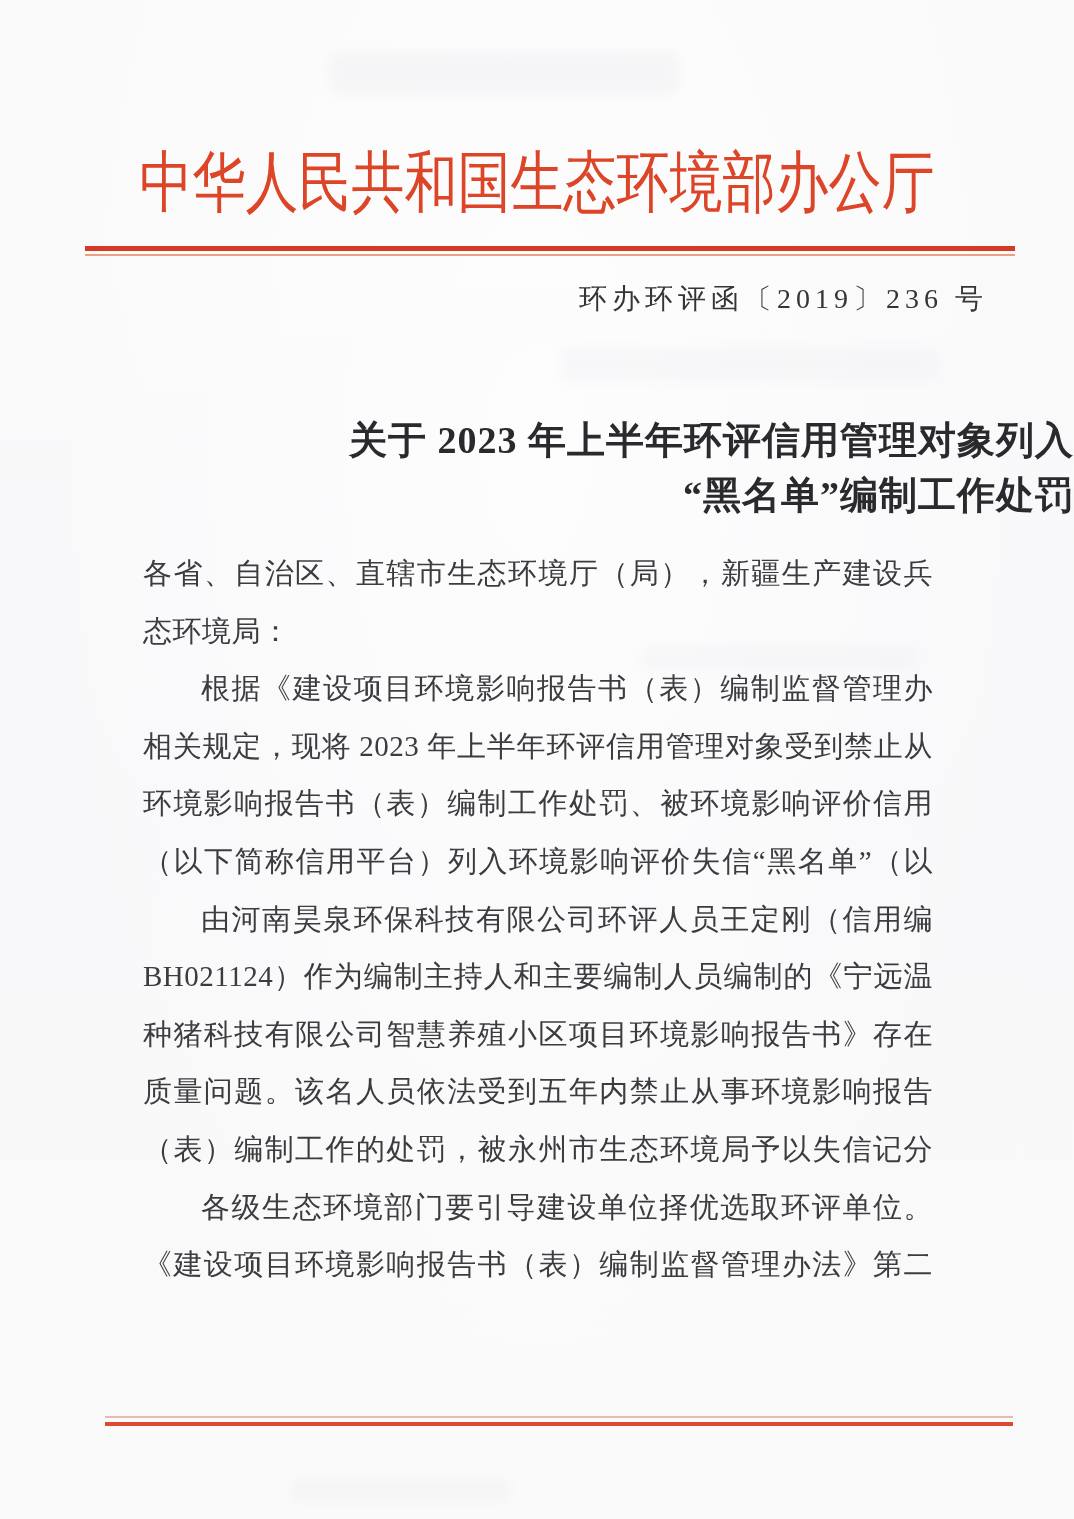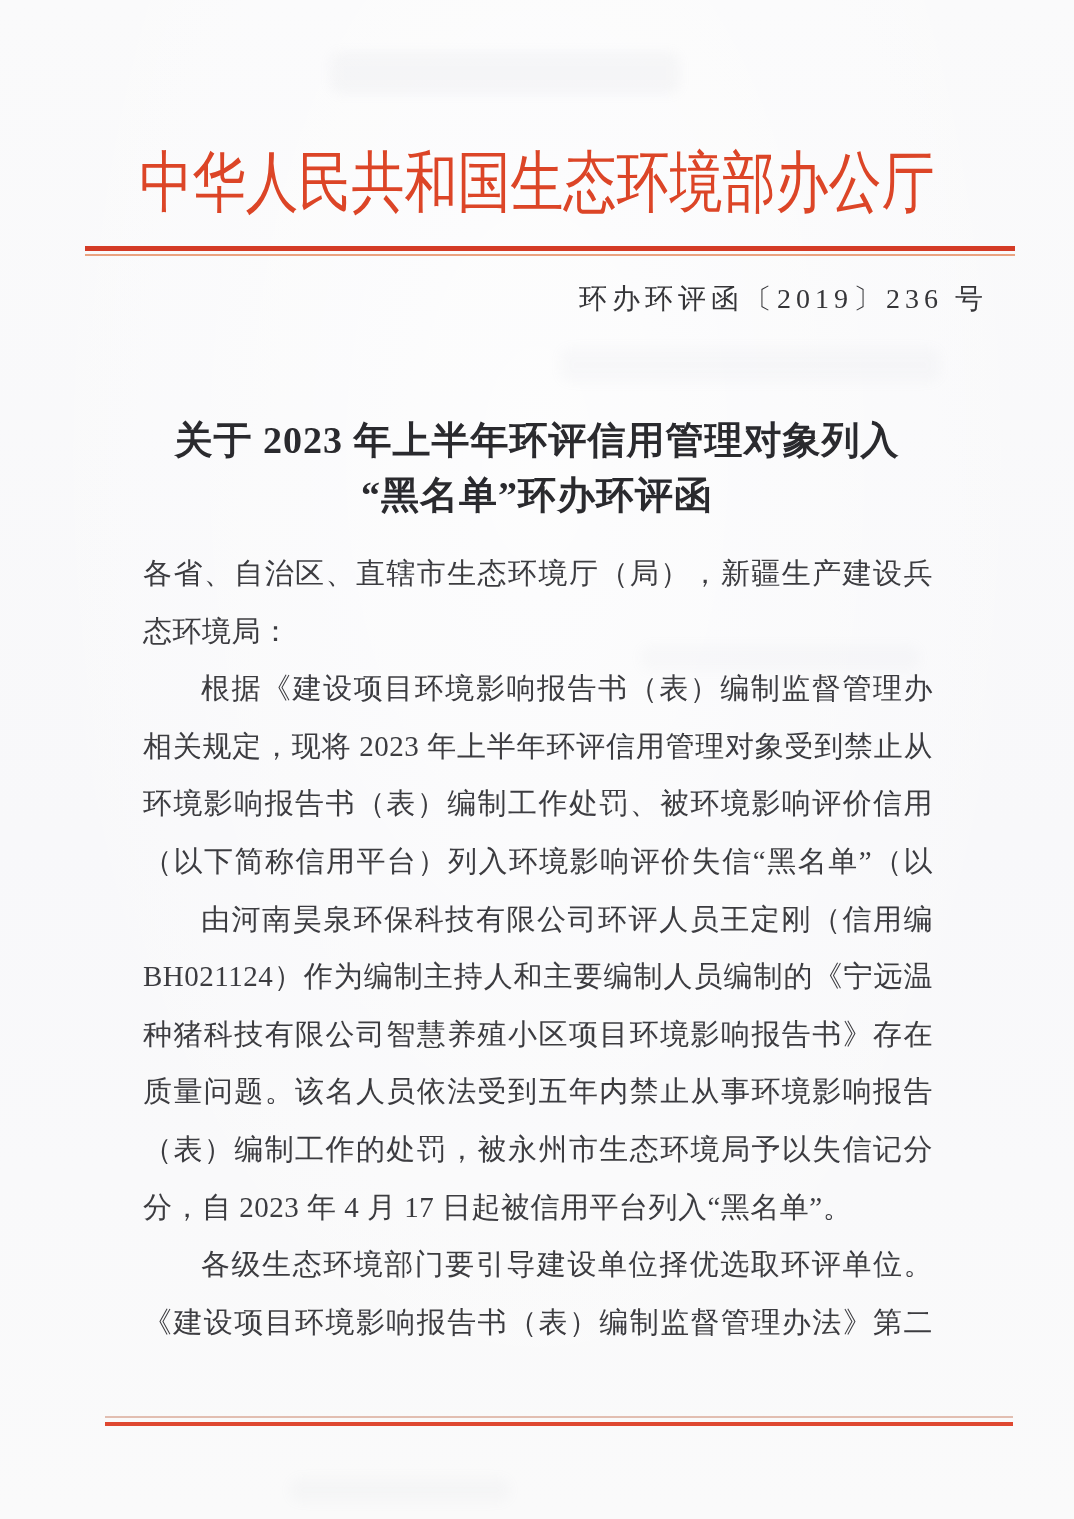--- a/index.html
+++ b/index.html
@@ -72,21 +72,21 @@
     color:#353538;
     letter-spacing:5px;
     white-space:nowrap;
   }
 
   .doc-title{
     position:absolute;
     left:0;
     top:413px;
     width:100%;
-    text-align:center;
+    text-align:right;
     font-weight:bold;
     color:#2a2a2e;
     font-size:38px;
     line-height:55px;
     letter-spacing:1px;
   }
 
   .body-text{
     position:absolute;
     left:143px;
@@ -132,36 +132,35 @@
   <div class="rule-top">
     <div class="thick"></div>
     <div class="gap"></div>
     <div class="thin"></div>
   </div>
 
   <div class="doc-number">环办环评函〔2019〕236 号</div>
 
   <div class="doc-title">
     <div>关于 2023 年上半年环评信用管理对象列入</div>
-    <div>“黑名单”环办环评函</div>
+    <div>“黑名单”编制工作处罚</div>
   </div>
 
   <div class="body-text">
       <div class="body-line fill">各省、自治区、直辖市生态环境厅（局），新疆生产建设兵团生</div>
       <div class="body-line">态环境局：</div>
       <div class="body-line indent fill">根据《建设项目环境影响报告书（表）编制监督管理办法》</div>
       <div class="body-line fill">相关规定，现将 2023 年上半年环评信用管理对象受到禁止从事</div>
       <div class="body-line fill">环境影响报告书（表）编制工作处罚、被环境影响评价信用平台</div>
       <div class="body-line fill">（以下简称信用平台）列入环境影响评价失信“黑名单”（以下简</div>
       <div class="body-line indent fill">由河南昊泉环保科技有限公司环评人员王定刚（信用编号</div>
       <div class="body-line fill">BH021124）作为编制主持人和主要编制人员编制的《宁远温氏</div>
       <div class="body-line fill">种猪科技有限公司智慧养殖小区项目环境影响报告书》存在严重</div>
       <div class="body-line fill">质量问题。该名人员依法受到五年内禁止从事环境影响报告书</div>
       <div class="body-line fill">（表）编制工作的处罚，被永州市生态环境局予以失信记分 20</div>
-      <div class="body-line">分，自 2023 年 4 月 17 日起被信用平台列入“黑名单”。</div>
       <div class="body-line indent fill">各级生态环境部门要引导建设单位择优选取环评单位。根据</div>
       <div class="body-line fill">《建设项目环境影响报告书（表）编制监督管理办法》第二十条</div>
     </div>
 
   <div class="rule-bottom">
     <div class="thin"></div>
     <div class="gap"></div>
     <div class="thick"></div>
   </div>
 

